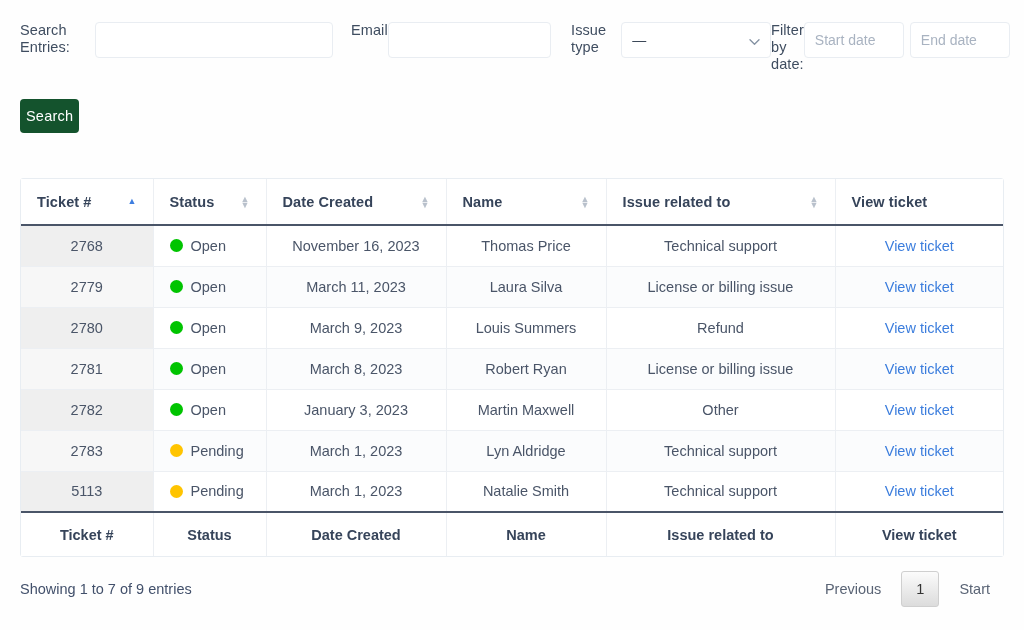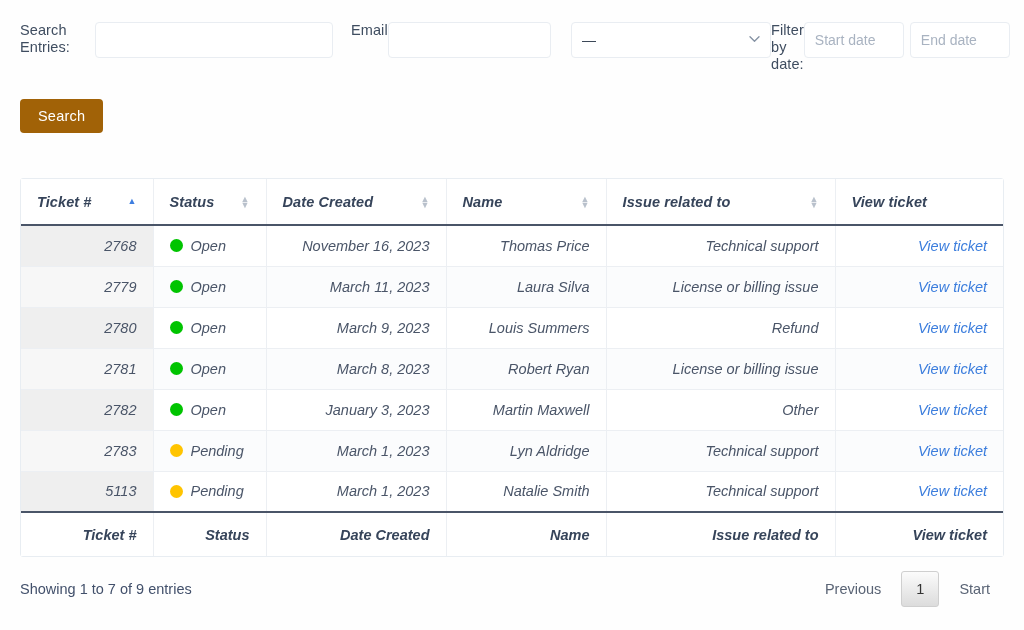--- a/index.html
+++ b/index.html
@@ -80,51 +80,50 @@
     transform: translateY(-60%);
     pointer-events: none;
     color: #8794a5;
   }
 
   .date-row { display: flex; gap: 6px; }
   .date-row .text-input { width: 100px; }
 
   .search-btn-row { padding: 18px 20px 0 20px; }
   .search-btn {
-    background: #a16207;
+    background: #14532d;
     color: #ffffff;
     border: none;
     border-radius: 4px;
     font-size: 14.5px;
     font-family: "Liberation Sans", sans-serif;
     font-weight: 500;
-    padding: 0 18px;
+    padding: 0 6px;
     height: 34px;
     cursor: pointer;
     letter-spacing: 0.2px;
   }
 
   
   .table-wrap {
     margin: 45px 20px 0 20px;
     border: 1px solid #e8edf2;
     border-radius: 3px;
     background: #ffffff;
   }
   table.tickets {
     width: 100%;
     border-collapse: collapse;
     table-layout: fixed;
     font-size: 14.5px;
   }
   table.tickets th, table.tickets td {
-    text-align: right;
+    text-align: center;
     padding: 0 16px;
     vertical-align: middle;
-    font-style: italic;
   }
 
   
   col.c-ticket { width: 132px; }
   col.c-status { width: 113px; }
   col.c-date   { width: 180px; }
   col.c-name   { width: 160px; }
   col.c-issue  { width: 229px; }
   col.c-view   { width: 168px; }
 
@@ -221,20 +220,21 @@
       <label class="field-label">Search Entries:</label>
       <input class="text-input" type="text" value="" style="">
     </div>
 
     <div class="field-group email">
       <label class="field-label">Email</label>
       <input class="text-input" type="text" value="" style="">
     </div>
 
     <div class="field-group issue-type">
+      <label class="field-label">Issue type</label>
       <div class="select-wrap">
         <div class="select-input">—</div>
         <span class="chev">
           <svg width="11" height="8" viewBox="0 0 11 8" fill="none" xmlns="http://www.w3.org/2000/svg">
             <path d="M1 1.5 L5.5 6 L10 1.5" stroke="#8794a5" stroke-width="1.4" stroke-linecap="round" stroke-linejoin="round"></path>
           </svg>
         </span>
       </div>
     </div>
 

